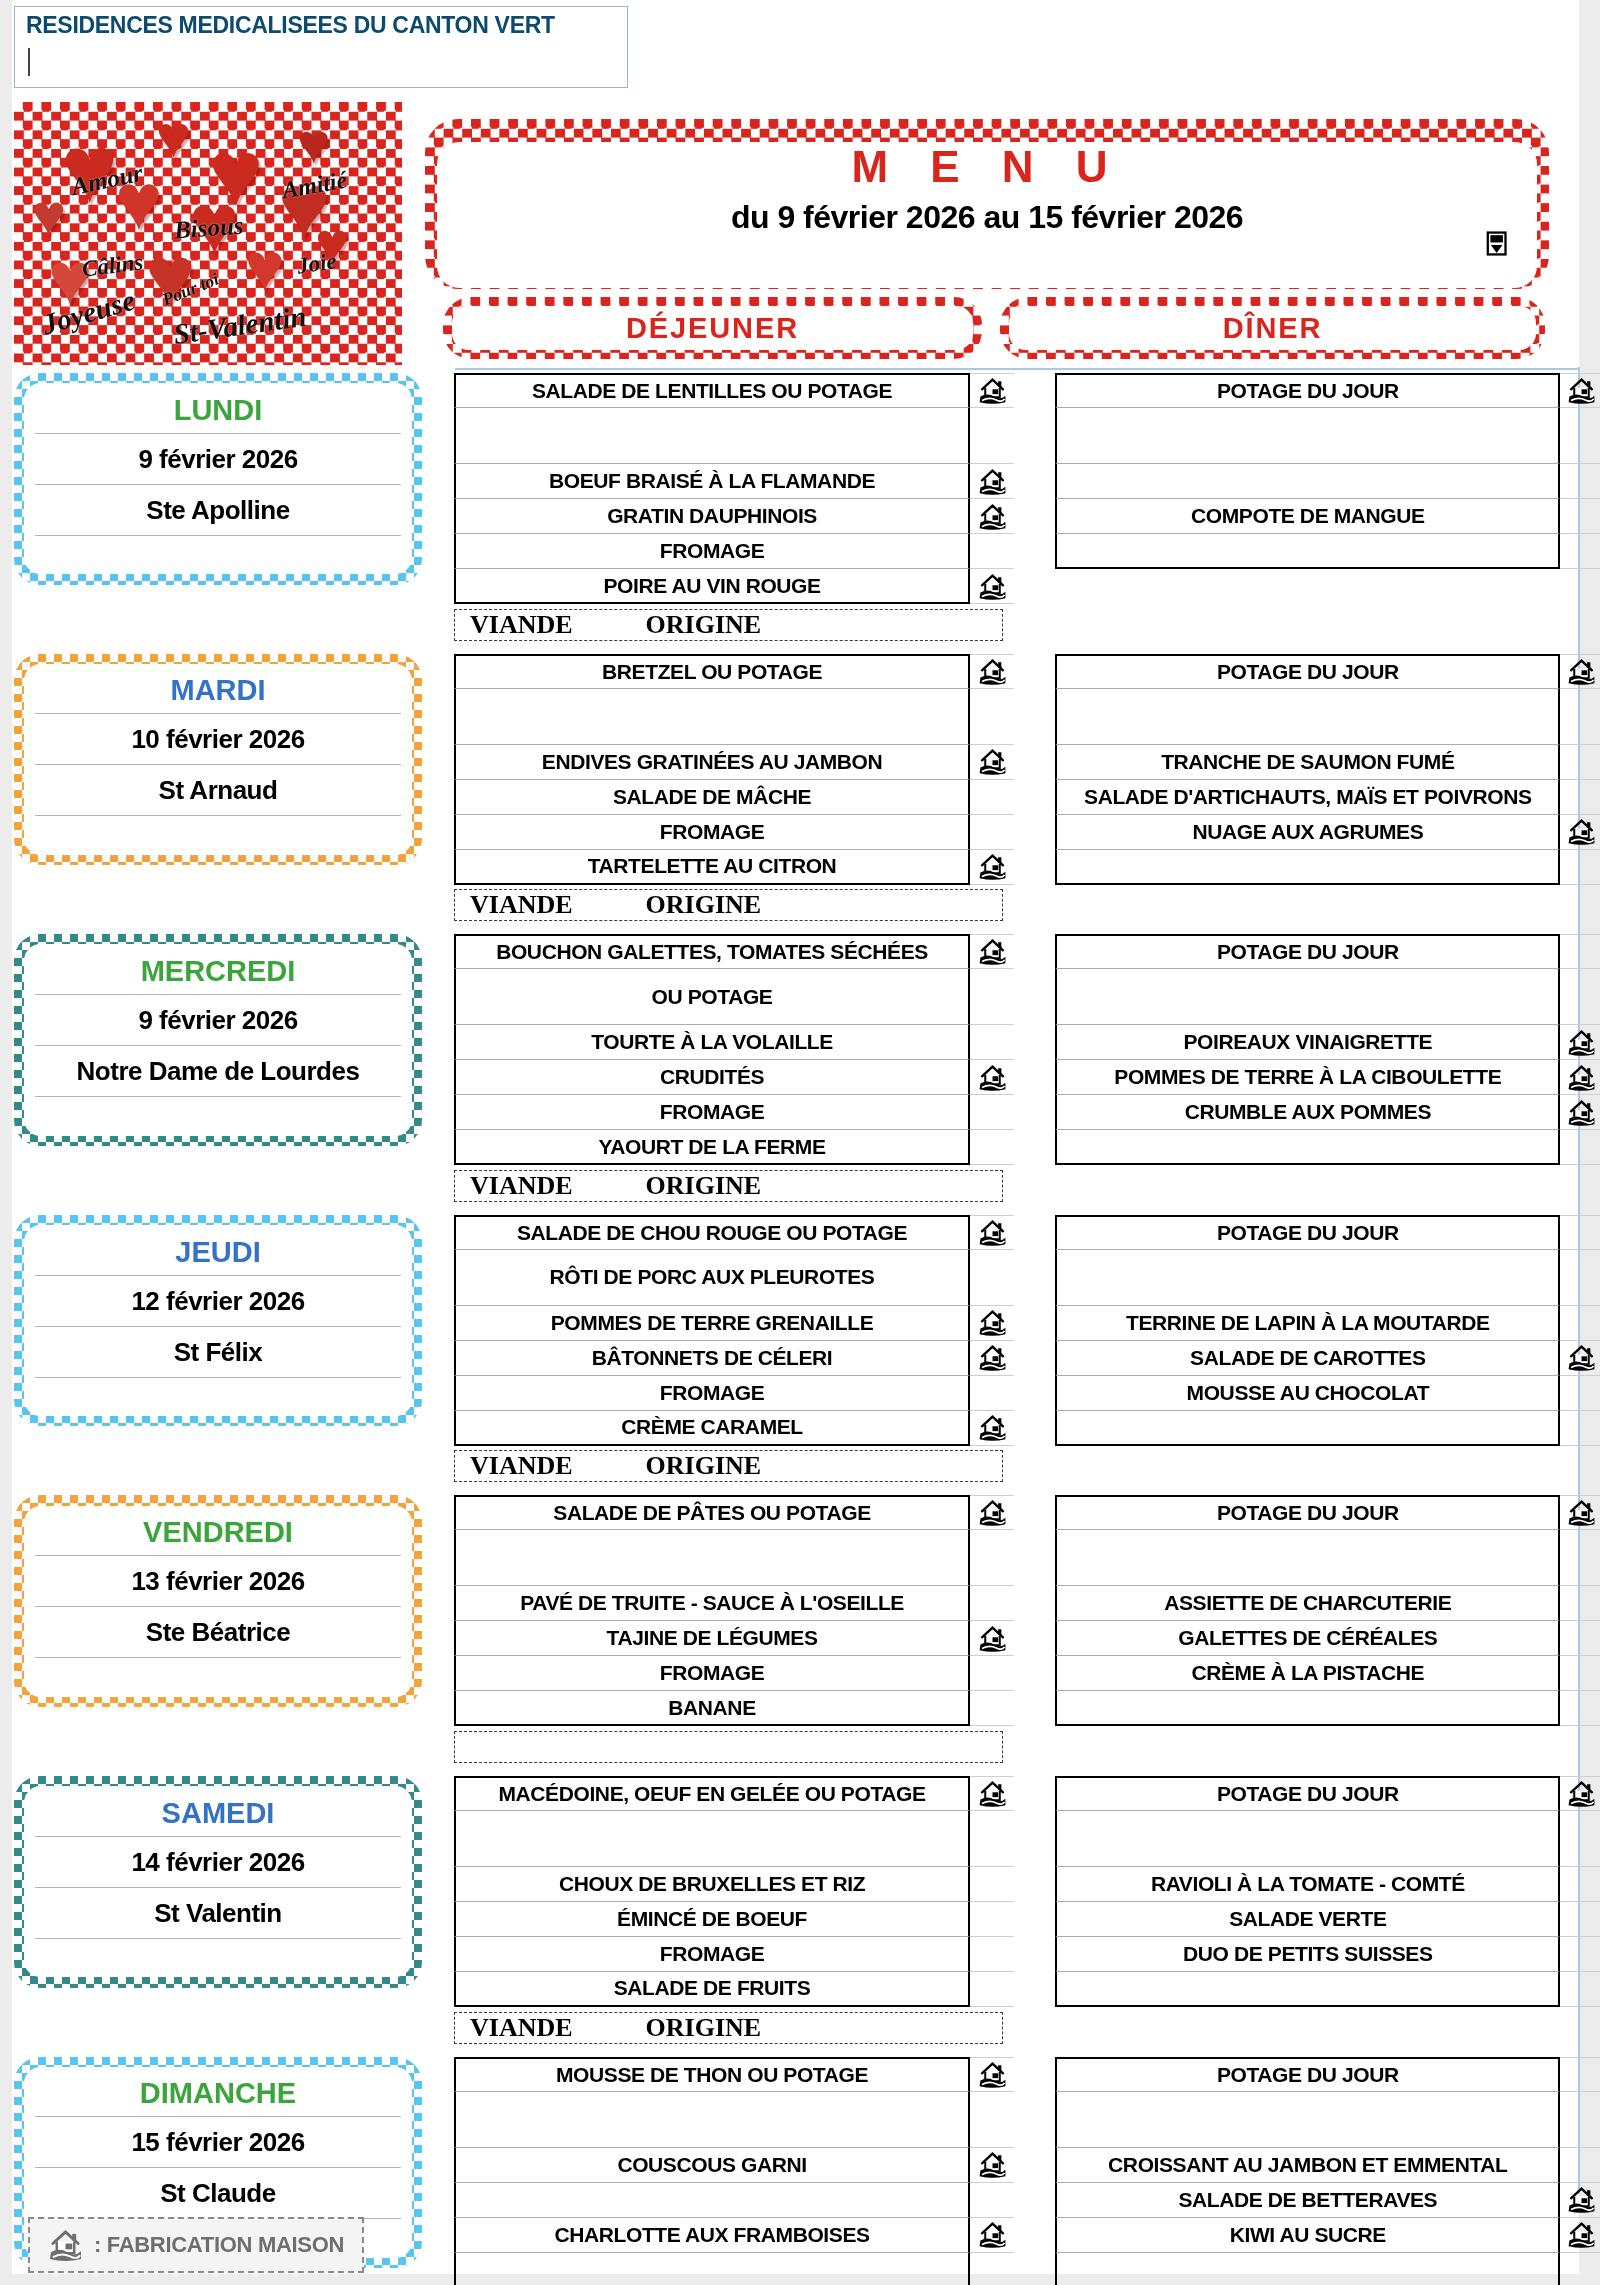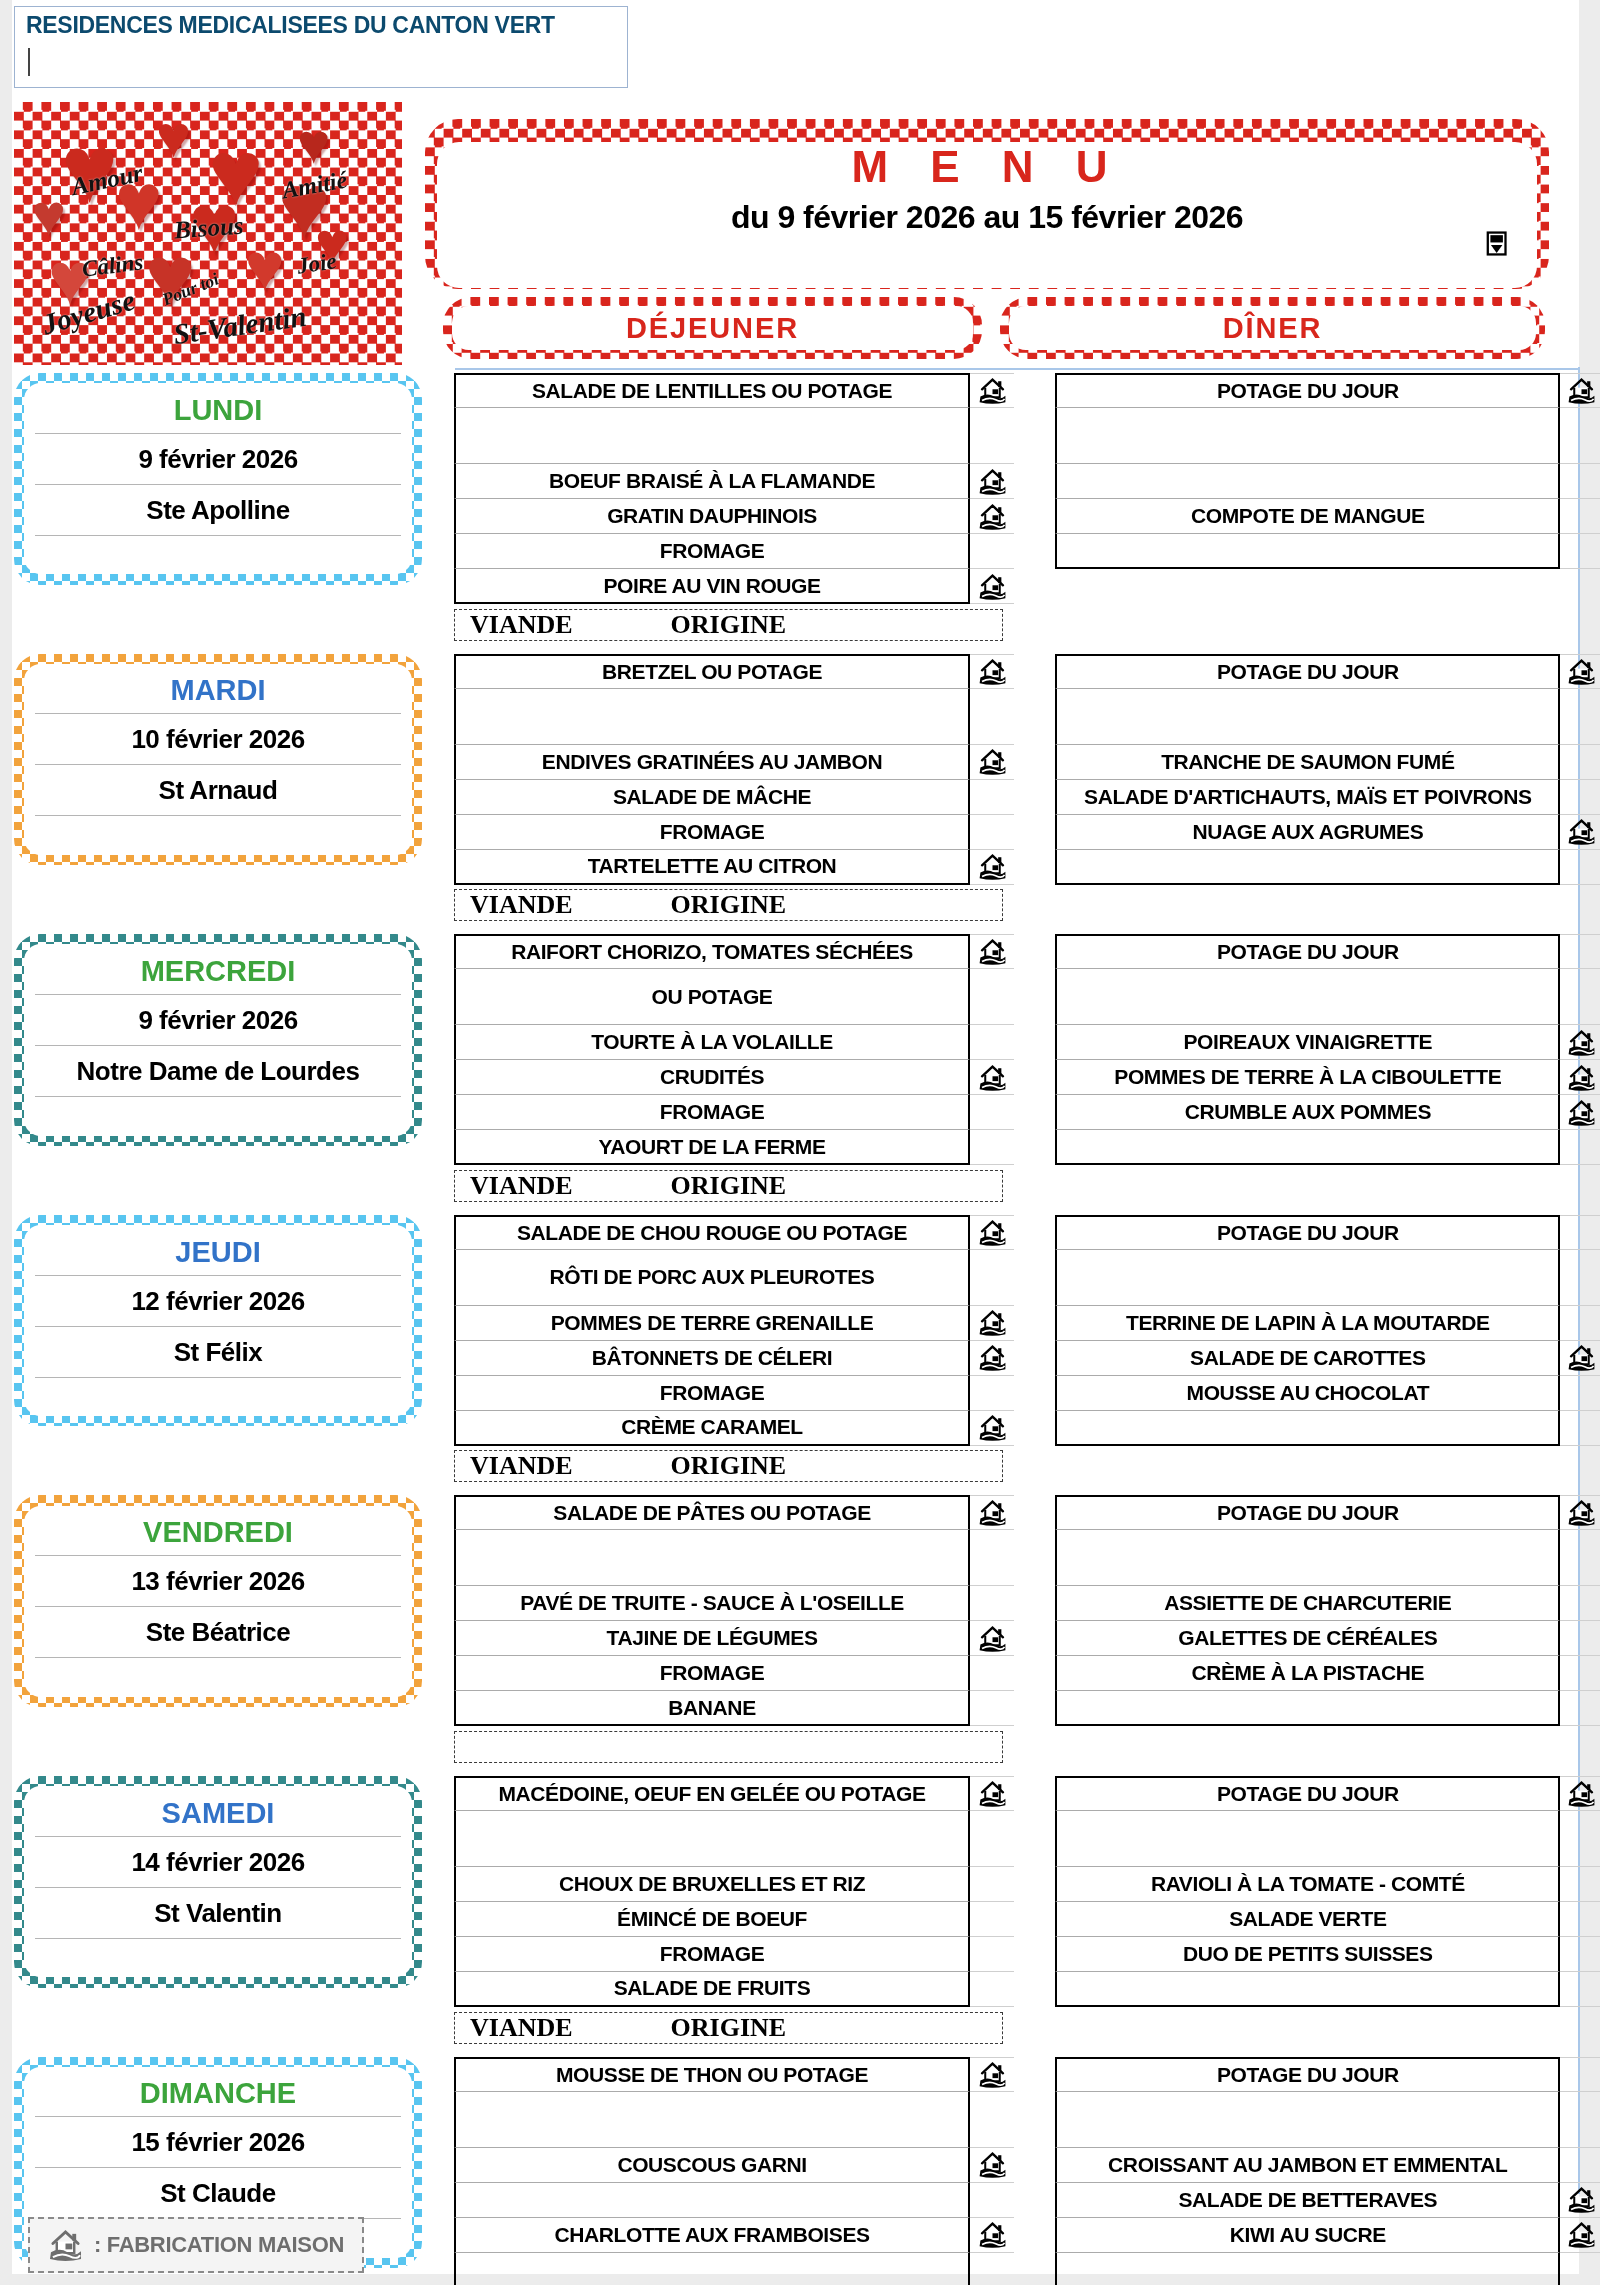--- a/index.html
+++ b/index.html
@@ -59,21 +59,21 @@
   .icon-cell{box-sizing:border-box;border-bottom:0.9px solid #CFCFCF;display:flex;align-items:center;justify-content:center;}
   .menu-row:first-child .icon-cell{border-top:0.9px solid #CFCFCF;}
   .lunch-col{width:560px;margin-right:9.3px;flex:none;}
   .lunch-col .cell{width:517px;} .lunch-col .icon-cell{width:44px;}
   .dinner-table{width:547px;flex:none;padding-left:32px;}
   .dinner-table .cell{width:506px;} .dinner-table .icon-cell{width:42px;}
 
   .origin-box{margin-top:4.6px;width:549px;height:32px;border:1.9px dashed #3A3A3A;box-sizing:border-box;
     display:flex;align-items:center;font-family:"Liberation Serif",serif;font-weight:700;font-size:26px;color:#000;
     background:#fff;position:relative;z-index:2;}
-  .vo-viande{margin-left:15px;} .vo-origine{margin-left:98px;}
+  .vo-viande{margin-left:15px;} .vo-origine{margin-left:73px;}
 
   .house{display:block;color:#000;}
   .legend{position:absolute;left:28px;top:2217px;width:336px;height:56px;border:2.8px dashed #8a8a8a;
     box-sizing:border-box;display:flex;align-items:center;justify-content:center;gap:11px;background:#F4F4F4;}
   .legend .lbl{color:#6E6E6E;font-size:22px;font-weight:700;letter-spacing:-0.3px;}
   .legend .house{color:#6E6E6E;}
 
   .vline{position:absolute;left:1578px;top:367px;width:1.9px;height:1827px;background:#A9C7E9;}
   .hline{position:absolute;left:455px;top:368px;width:1124px;height:1.9px;background:#A9C7E9;}
 </style>
@@ -377,21 +377,21 @@
         <div class="day-date">9 février 2026</div>
         <div class="sep"></div>
         <div class="day-saint">Notre Dame de Lourdes</div>
         <div class="sep"></div>
         <div class="day-pad"></div>
       </div>
     </div>
     <div class="lunch-col">
       <div class="menu-table">
     <div class="menu-row">
-      <div class="cell">RAIFORT CHORIZO, TOMATES SÉCHÉES</div>
+      <div class="cell">BOUCHON GALETTES, TOMATES SÉCHÉES</div>
       <div class="icon-cell">
                 <svg class="house" width="29" height="27" viewBox="0 0 36 33">
   <rect x="25" y="5" width="4" height="7" fill="currentColor"></rect>
   <path d="M5 15 L18 3 L31 15" fill="none" stroke="currentColor" stroke-width="3" stroke-linecap="round"></path>
   <path d="M9 13 L9 25 L27 25 L27 13" fill="#fff" stroke="currentColor" stroke-width="2.5"></path>
   <rect x="18" y="15" width="7" height="6" fill="currentColor"></rect>
   <path d="M3 24 Q12 19 20 24 T34 23 L34 31 Q18 35 2 31 Z" fill="currentColor"></path>
   <path d="M5 29 Q14 24 22 28 T33 27" fill="none" stroke="#fff" stroke-width="2"></path>
 </svg>
               </div>

